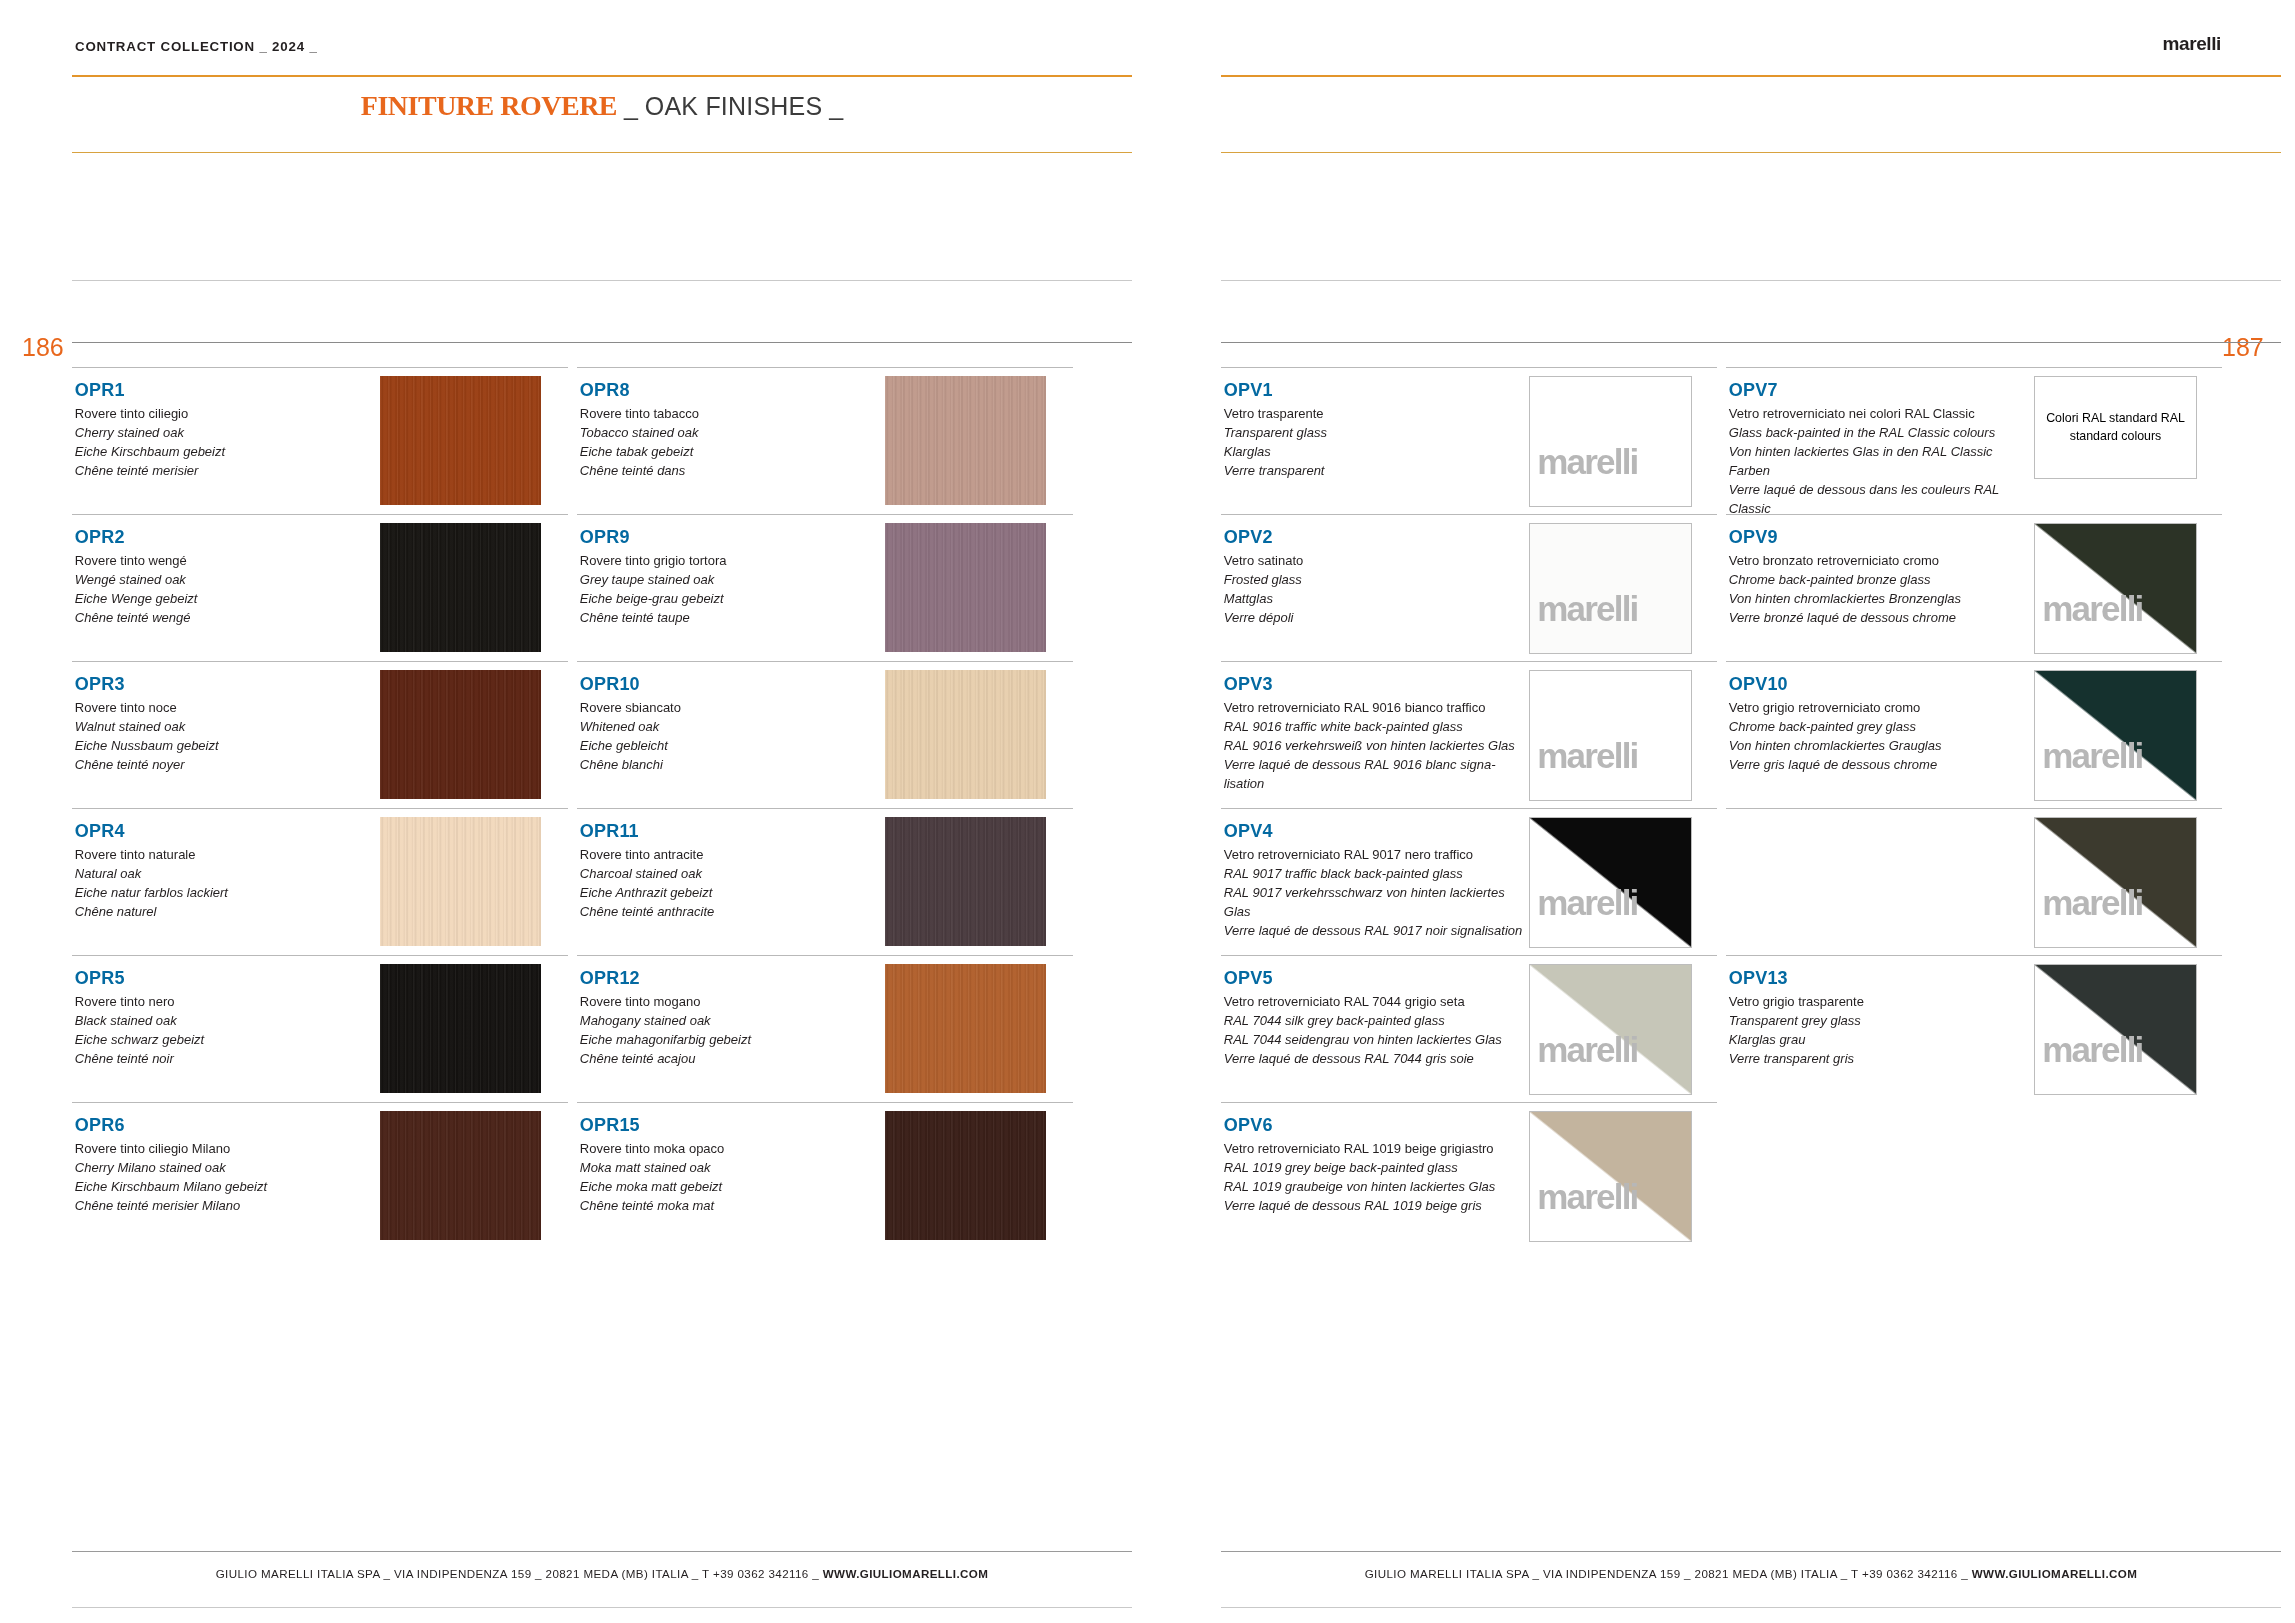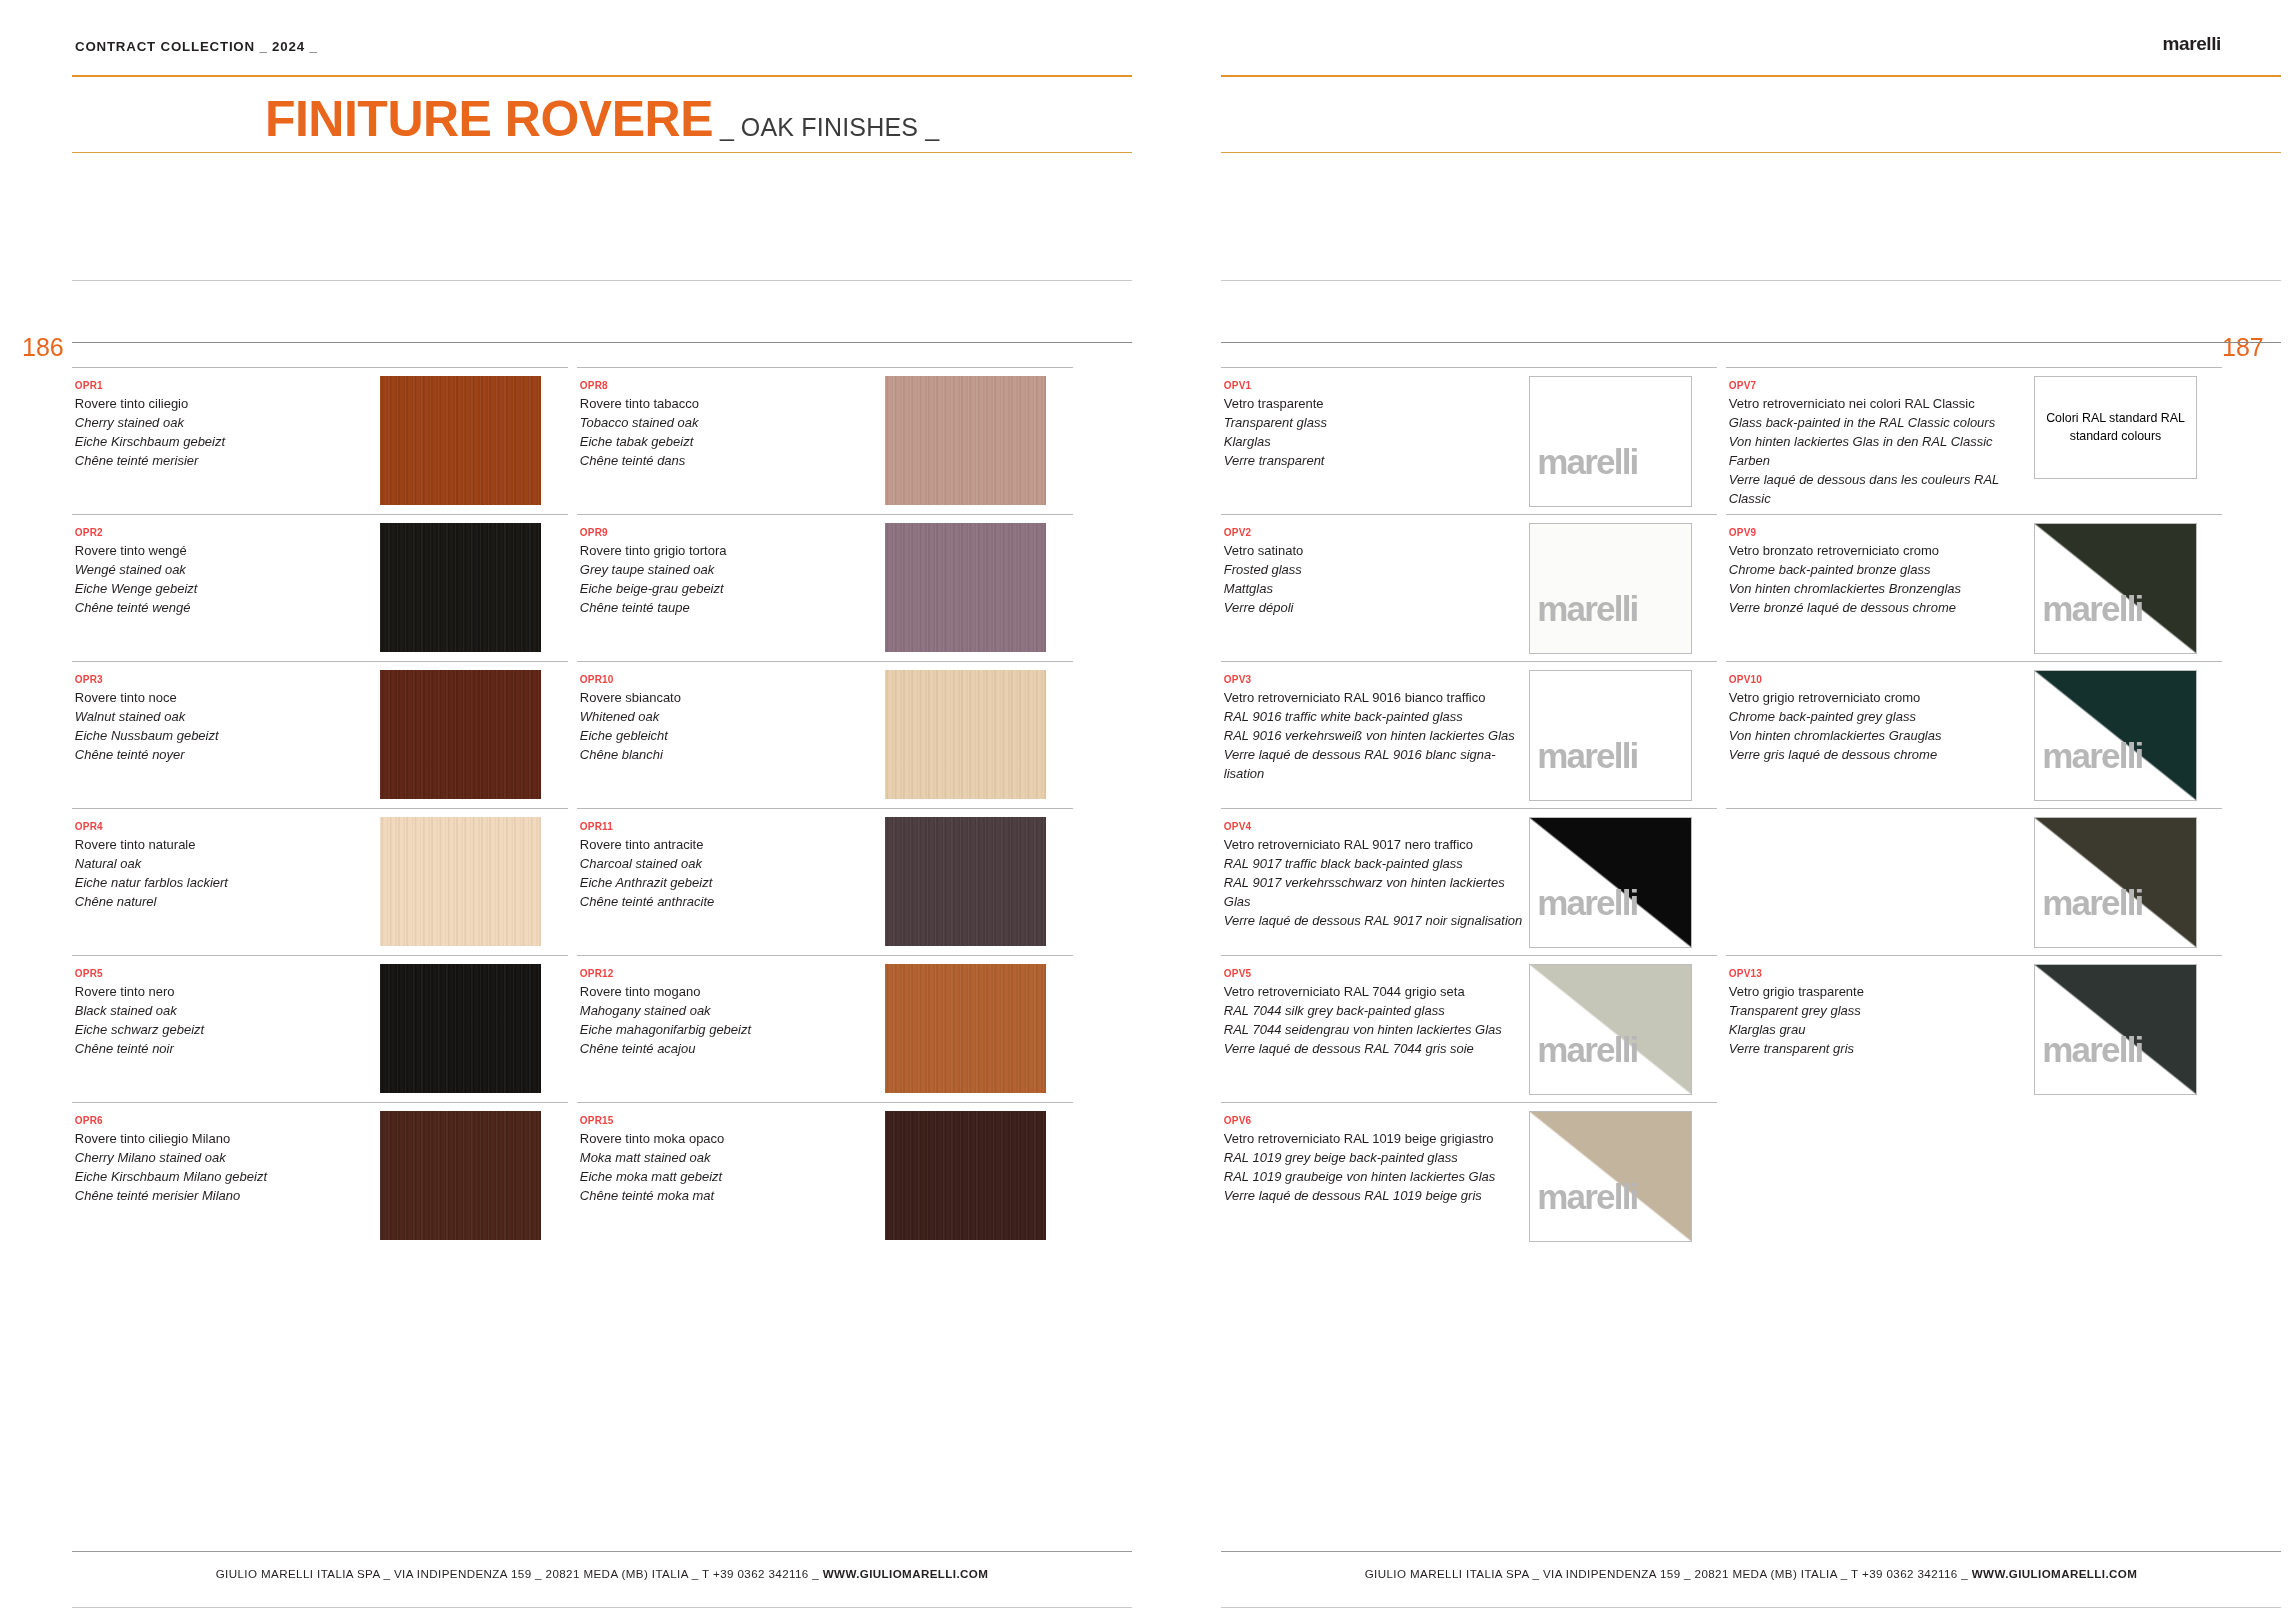--- a/index.html
+++ b/index.html
@@ -29,22 +29,22 @@
   .rule-top{position:absolute;top:75px;left:0;width:1060px;height:1.8px;background:#e3952b;}
   .rule-under{position:absolute;top:152px;left:0;width:1060px;height:0.9px;background:#d8a23f;}
   .rule-thin{position:absolute;top:280px;left:0;width:1060px;height:0.9px;background:#c9c9c9;}
   .rule-section{position:absolute;top:342px;left:0;width:1060px;height:0.9px;background:#8a8a8a;}
 
   .title{
     position:absolute;top:90px;left:0;width:1060px;text-align:center;
     white-space:nowrap;
   }
   .title .it{
-    font-size:50px;font-weight:bold;color:#e8671c;letter-spacing:-0.5px;
-    font-family:Liberation Sans, sans-serif;
+    font-size:28px;font-weight:bold;color:#e8671c;letter-spacing:-0.5px;
+    font-family:Liberation Serif, serif;
   }
   .title .en{
     font-size:25px;color:#3b3b3b;letter-spacing:0.2px;font-weight:normal;
   }
   .title .dash{font-size:25px;color:#3b3b3b;}
 
   
   .pagenum{
     position:absolute;top:333px;font-size:25px;color:#e8671c;font-weight:normal;
   }
@@ -52,21 +52,21 @@
   .pagenum.right{left:2222px;}
 
   
   .col{position:absolute;top:367px;width:505px;}
   .col.c1{left:0;}
   .col.c2{left:505px;}
 
   .item{position:relative;height:147px;}
   .item .sep{position:absolute;left:0;top:0;width:496px;height:0.9px;background:#b9b9b9;}
   .item .txt{position:absolute;left:2.8px;top:13px;width:303px;}
-  .code{font-size:10px;font-weight:bold;color:#ef4444;letter-spacing:0.2px;margin-bottom:2.8px;}
+  .code{font-size:18px;font-weight:bold;color:#0369a1;letter-spacing:0.2px;margin-bottom:2.8px;}
   .ln{font-size:13px;line-height:19px;color:#231f20;}
   .ln.i{font-style:italic;}
   .swatch{
     position:absolute;left:308px;top:9.2px;width:161px;height:129px;
     background:#ccc;overflow:hidden;
   }
 
   
   .wood{position:absolute;inset:0;}
   .wood::after{

